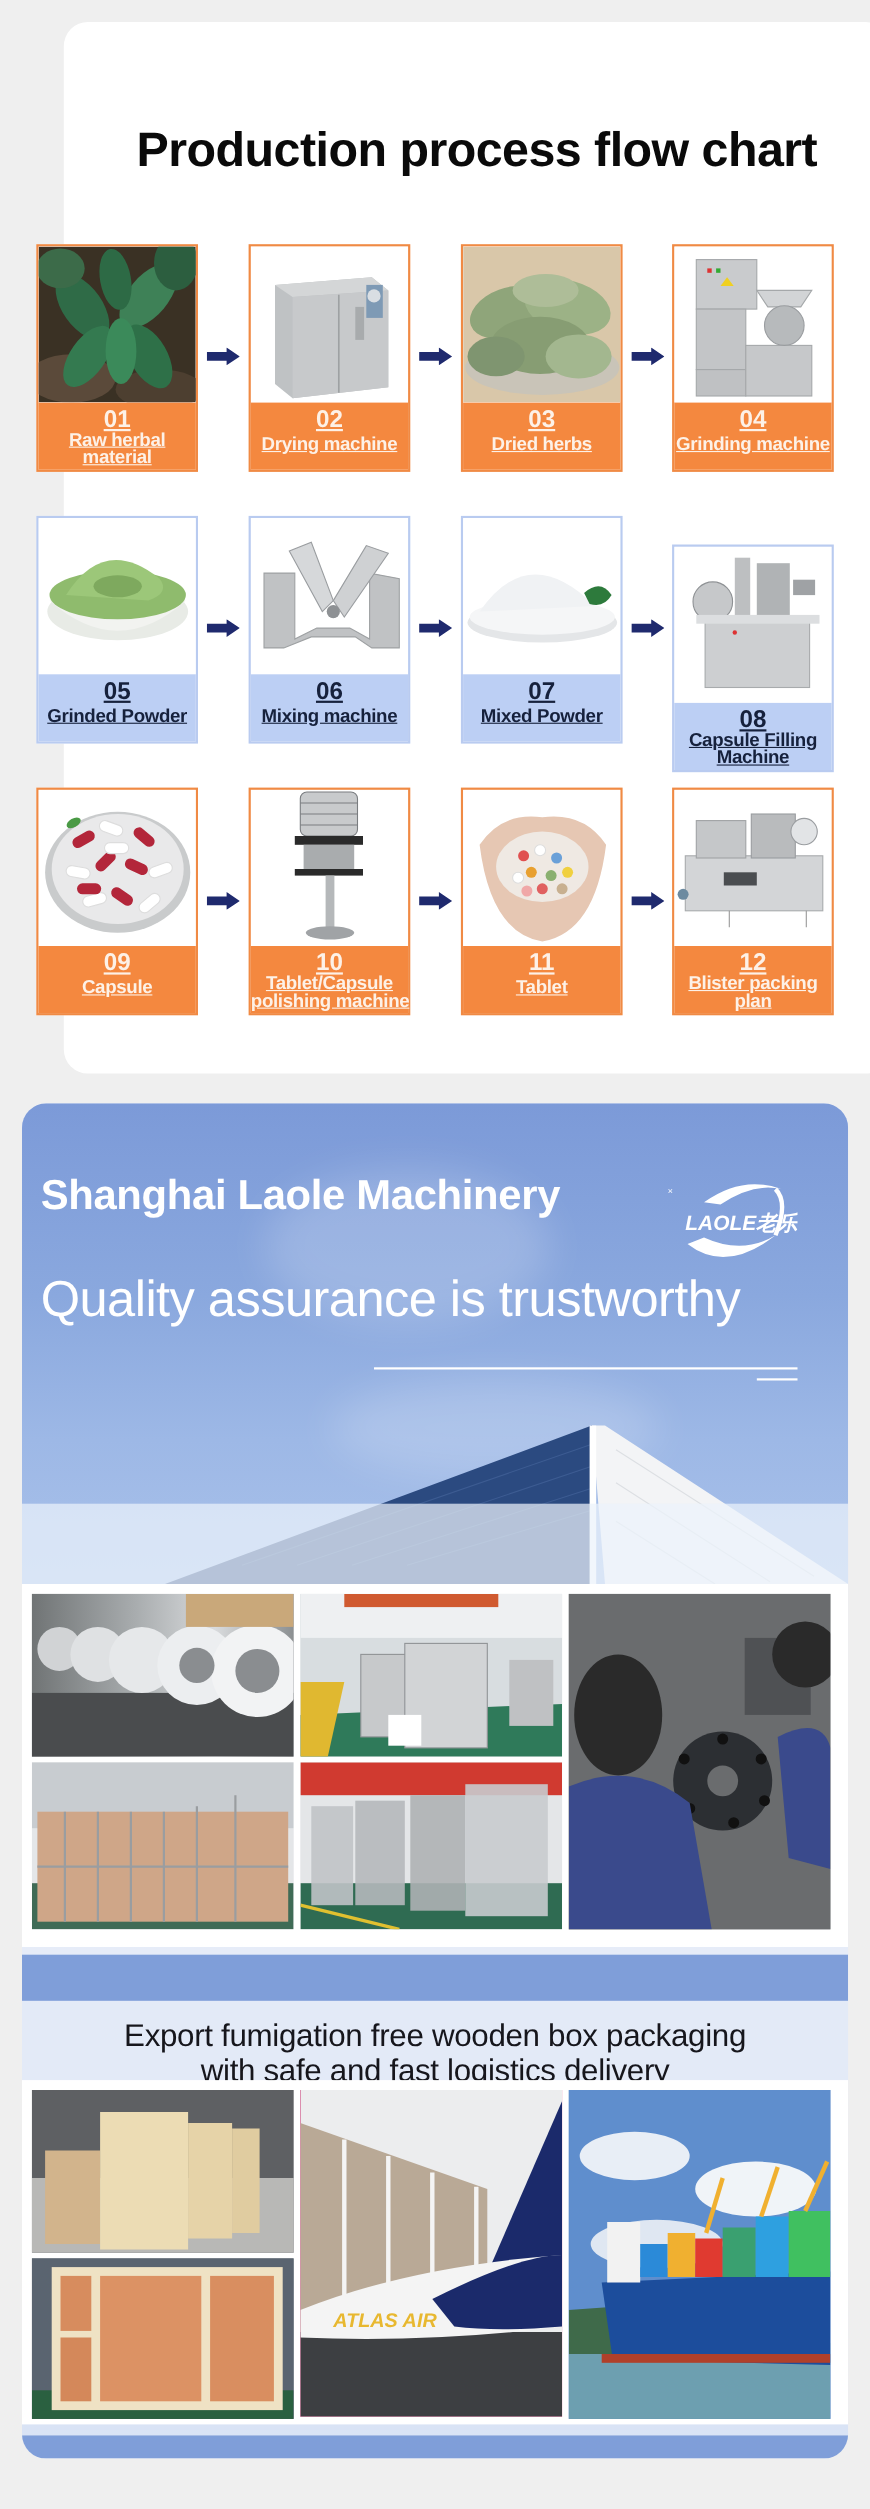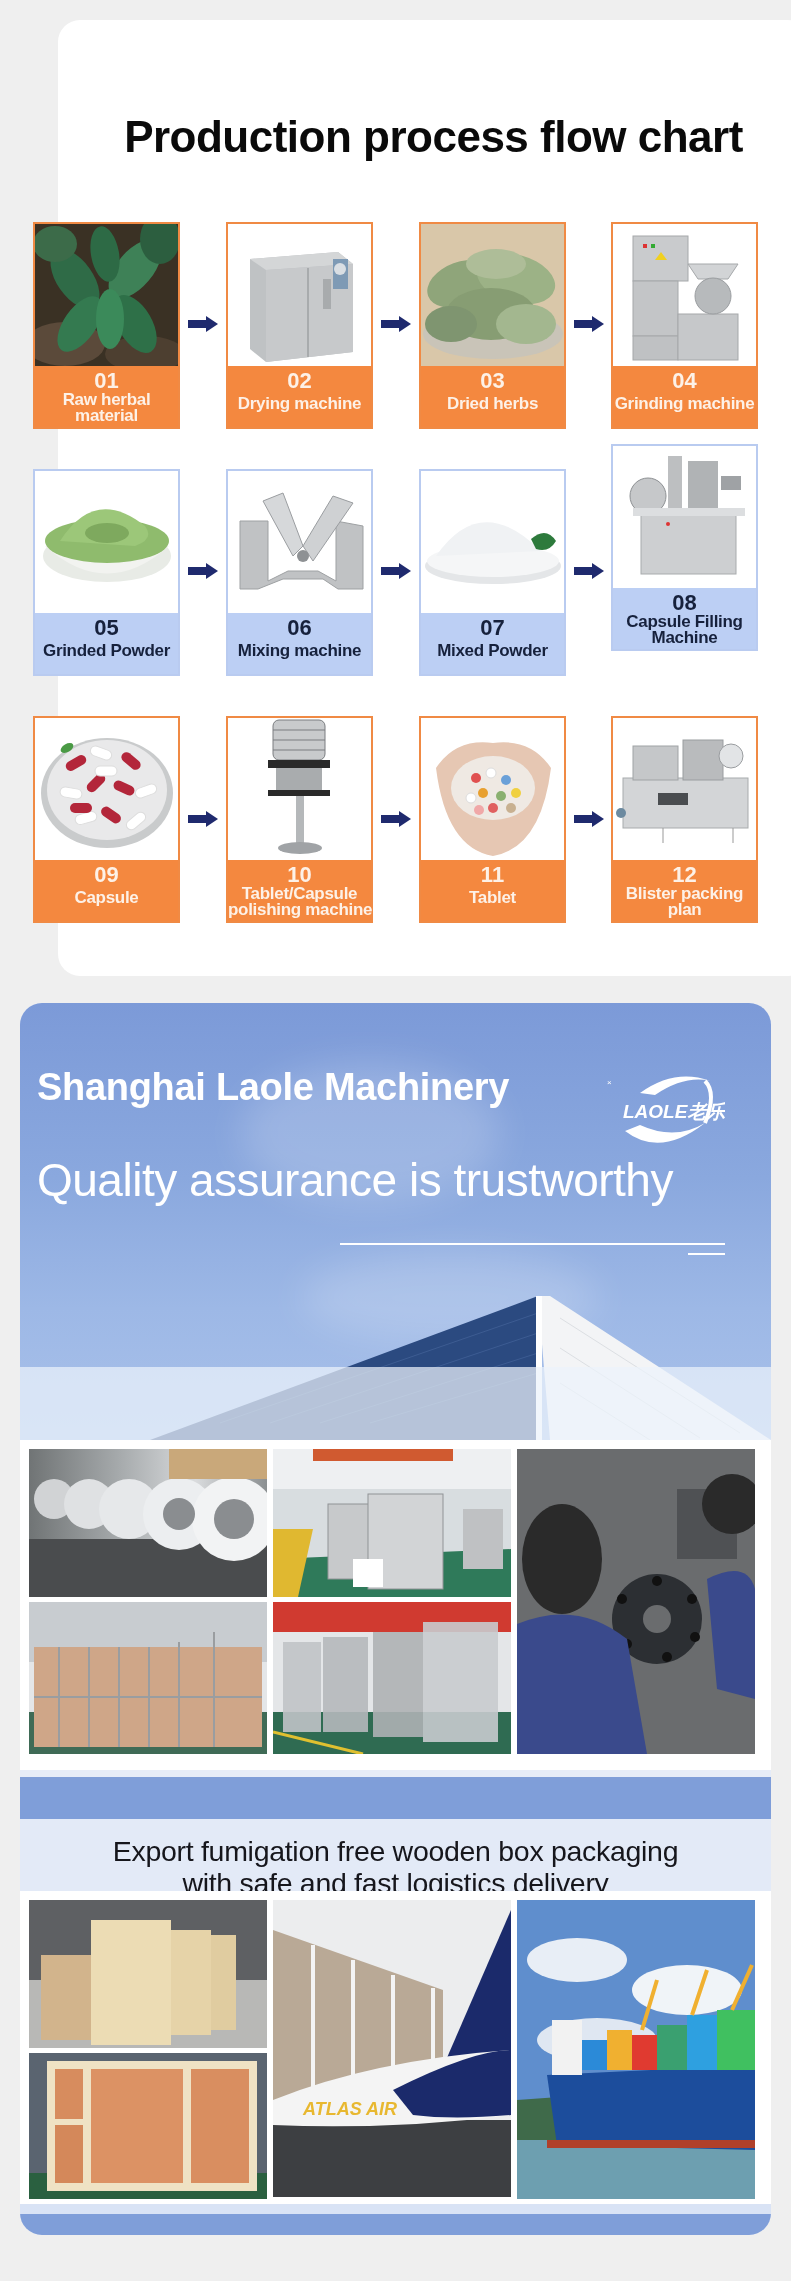--- a/index.html
+++ b/index.html
@@ -5,21 +5,21 @@
   * { box-sizing: border-box; margin: 0; padding: 0; }
   html, body { width: 791px; height: 2281px; background: #efefef; overflow: hidden; }
   body { font-family: "Liberation Sans", "DejaVu Sans", sans-serif; position: relative; }
 
   .card1 { position: absolute; left: 20px; top: 20px; width: 751px; height: 956px; background: #ffffff; border-radius: 22px; margin-left: 38px; }
   .title { position: absolute; left: 0; top: 92px; width: 751px; text-align: center; font-size: 44px; font-weight: bold; color: #0a0a0a; letter-spacing: -0.5px; }
 
   .step { position: absolute; width: 147px; height: 207px; border: 2px solid #f08a44; background: #fff; }
   .step.blue { border-color: #b9cbf0; }
   .step .img { position: absolute; left: 0; top: 0; width: 143px; height: 142px; overflow: hidden; }
-  .step .lbl { position: absolute; left: 0; top: 142px; width: 143px; height: 61px; background: #f4883f; color: #fdf1e7; text-align: center; }
+  .step .lbl { position: absolute; left: 0; top: 142px; width: 143px; height: 61px; background: #f4883f; color: #fdf1e7; text-align: center; text-decoration: underline; }
   .step.blue .lbl { background: #bccff4; color: #16213c; }
   .step .num { display: block; font-size: 22px; font-weight: bold; line-height: 22px; margin-top: 4px; }
   .step .name { display: block; font-size: 17px; font-weight: bold; line-height: 16px; white-space: nowrap; letter-spacing: -0.3px; }
   .step .name.one { margin-top: 4px; }
 
   .arrow { position: absolute; width: 30px; height: 16px; }
 
   .card2 { position: absolute; left: 20px; top: 1003px; width: 751px; height: 1232px; border-radius: 22px; overflow: hidden; background: #e6ecf8; }
   .hero { position: absolute; left: 0; top: 0; width: 751px; height: 437px; background: linear-gradient(180deg, #7c9ad8 0%, #8aa8de 40%, #9db8e6 70%, #a9c1ea 100%); }
   .hero .cloud { position: absolute; border-radius: 50%; background: rgba(255,255,255,0.18); filter: blur(18px); }
@@ -197,21 +197,21 @@
   <div class="lbl">
     <span class="num">07</span>
     <span class="name one">Mixed Powder</span>
   </div>
 </div>
 
 <svg class="arrow" style="left:574px;top:563px;" viewBox="0 0 30 16">
     <polygon points="0,4 18,4 18,0 30,8 18,16 18,12 0,12" fill="#1f2a6e"></polygon>
   </svg>
 
-<div class="step blue" style="left:611px;top:444px;padding-left:25px;">
+<div class="step blue" style="left:611px;top:495px;padding-left:25px;">
   <div class="img">
     <svg width="143" height="142" viewBox="0 0 143 142">
       <rect width="143" height="142" fill="#ffffff"></rect>
       <rect x="28" y="68" width="95" height="60" fill="#cdcfd1" stroke="#a8abad"></rect>
       <rect x="55" y="10" width="14" height="55" fill="#bdbfc1"></rect>
       <rect x="75" y="15" width="30" height="50" fill="#b0b3b5"></rect>
       <circle cx="35" cy="50" r="18" fill="#c6c8ca" stroke="#8e9194"></circle>
       <rect x="108" y="30" width="20" height="14" fill="#9fa2a5"></rect>
       <rect x="20" y="62" width="112" height="8" fill="#dcdee0"></rect>
       <circle cx="55" cy="78" r="2" fill="#d33"></circle>

